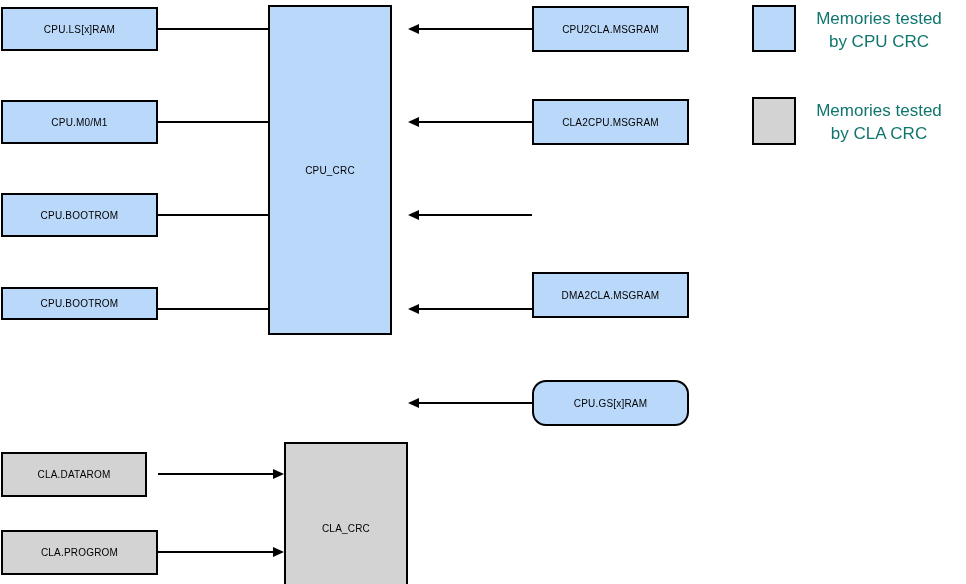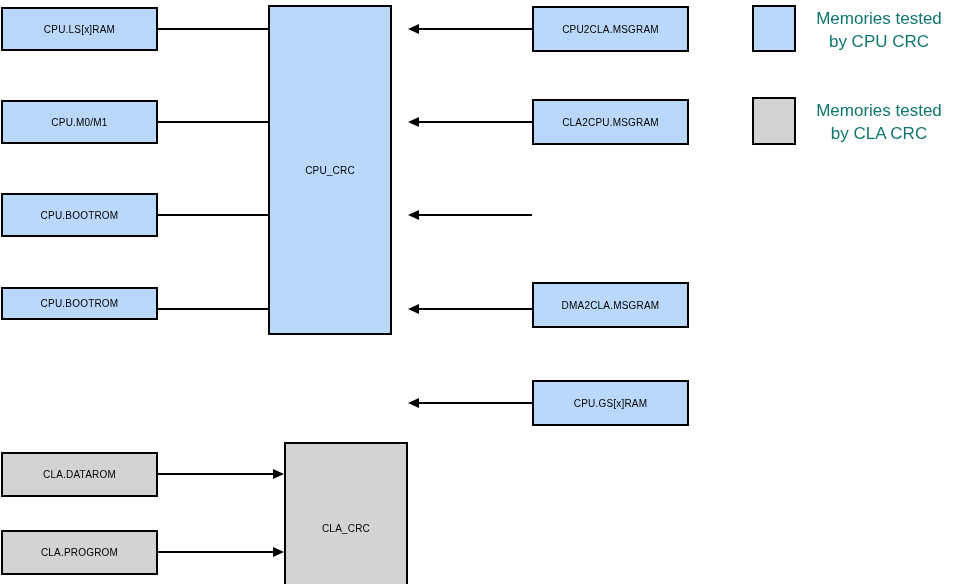--- a/index.html
+++ b/index.html
@@ -95,24 +95,24 @@
 
   <div class="node" style="left: 1px; top: 7px; width: 157px; height: 44px; background-color: rgb(186, 217, 250);">CPU.LS[x]RAM</div>
   <div class="node" style="left: 1px; top: 100px; width: 157px; height: 44px; background-color: rgb(186, 217, 250);">CPU.M0/M1</div>
   <div class="node" style="left: 1px; top: 193px; width: 157px; height: 44px; background-color: rgb(186, 217, 250);">CPU.BOOTROM</div>
   <div class="node" style="left: 1px; top: 287px; width: 157px; height: 33px; background-color: rgb(186, 217, 250);">CPU.BOOTROM</div>
 
   <div class="node" style="left: 268px; top: 5px; width: 124px; height: 330px; background-color: rgb(186, 217, 250);">CPU_CRC</div>
 
   <div class="node" style="left: 532px; top: 6px; width: 157px; height: 46px; background-color: rgb(186, 217, 250);">CPU2CLA.MSGRAM</div>
   <div class="node" style="left: 532px; top: 99px; width: 157px; height: 46px; background-color: rgb(186, 217, 250);">CLA2CPU.MSGRAM</div>
-  <div class="node" style="left: 532px; top: 282px; width: 157px; height: 46px; background-color: rgb(186, 217, 250); text-align: center;">DMA2CLA.MSGRAM</div>
-  <div class="node" style="left: 532px; top: 380px; width: 157px; height: 46px; background-color: rgb(186, 217, 250);">CPU.GS[x]RAM</div>
+  <div class="node" style="left: 532px; top: 272px; width: 157px; height: 46px; background-color: rgb(186, 217, 250); text-align: center;">DMA2CLA.MSGRAM</div>
+  <div class="node" style="left: 532px; top: 380px; width: 157px; height: 46px; background-color: rgb(186, 217, 250); border-radius: 14px;">CPU.GS[x]RAM</div>
 
-  <div class="node" style="left: 1px; top: 452px; width: 157px; height: 45px; background-color: rgb(211, 211, 211);">CLA.DATAROM</div>
+  <div class="node" style="left: 1px; top: 452px; width: 146px; height: 45px; background-color: rgb(211, 211, 211);">CLA.DATAROM</div>
   <div class="node" style="left: 1px; top: 530px; width: 157px; height: 45px; background-color: rgb(211, 211, 211); text-align: center;">CLA.PROGROM</div>
 
   <div class="node" style="left: 284px; top: 442px; width: 124px; height: 172px; background-color: rgb(211, 211, 211);">CLA_CRC</div>
 
   <div>
     <div class="swatch" style="left: 752px; top: 5px; width: 44px; height: 47px; background-color: rgb(186, 217, 250);"></div>
     <div class="legend-text" style="left:792px; top:7px">
       <div>Memories tested</div>
       <div>by CPU CRC</div>
     </div>

